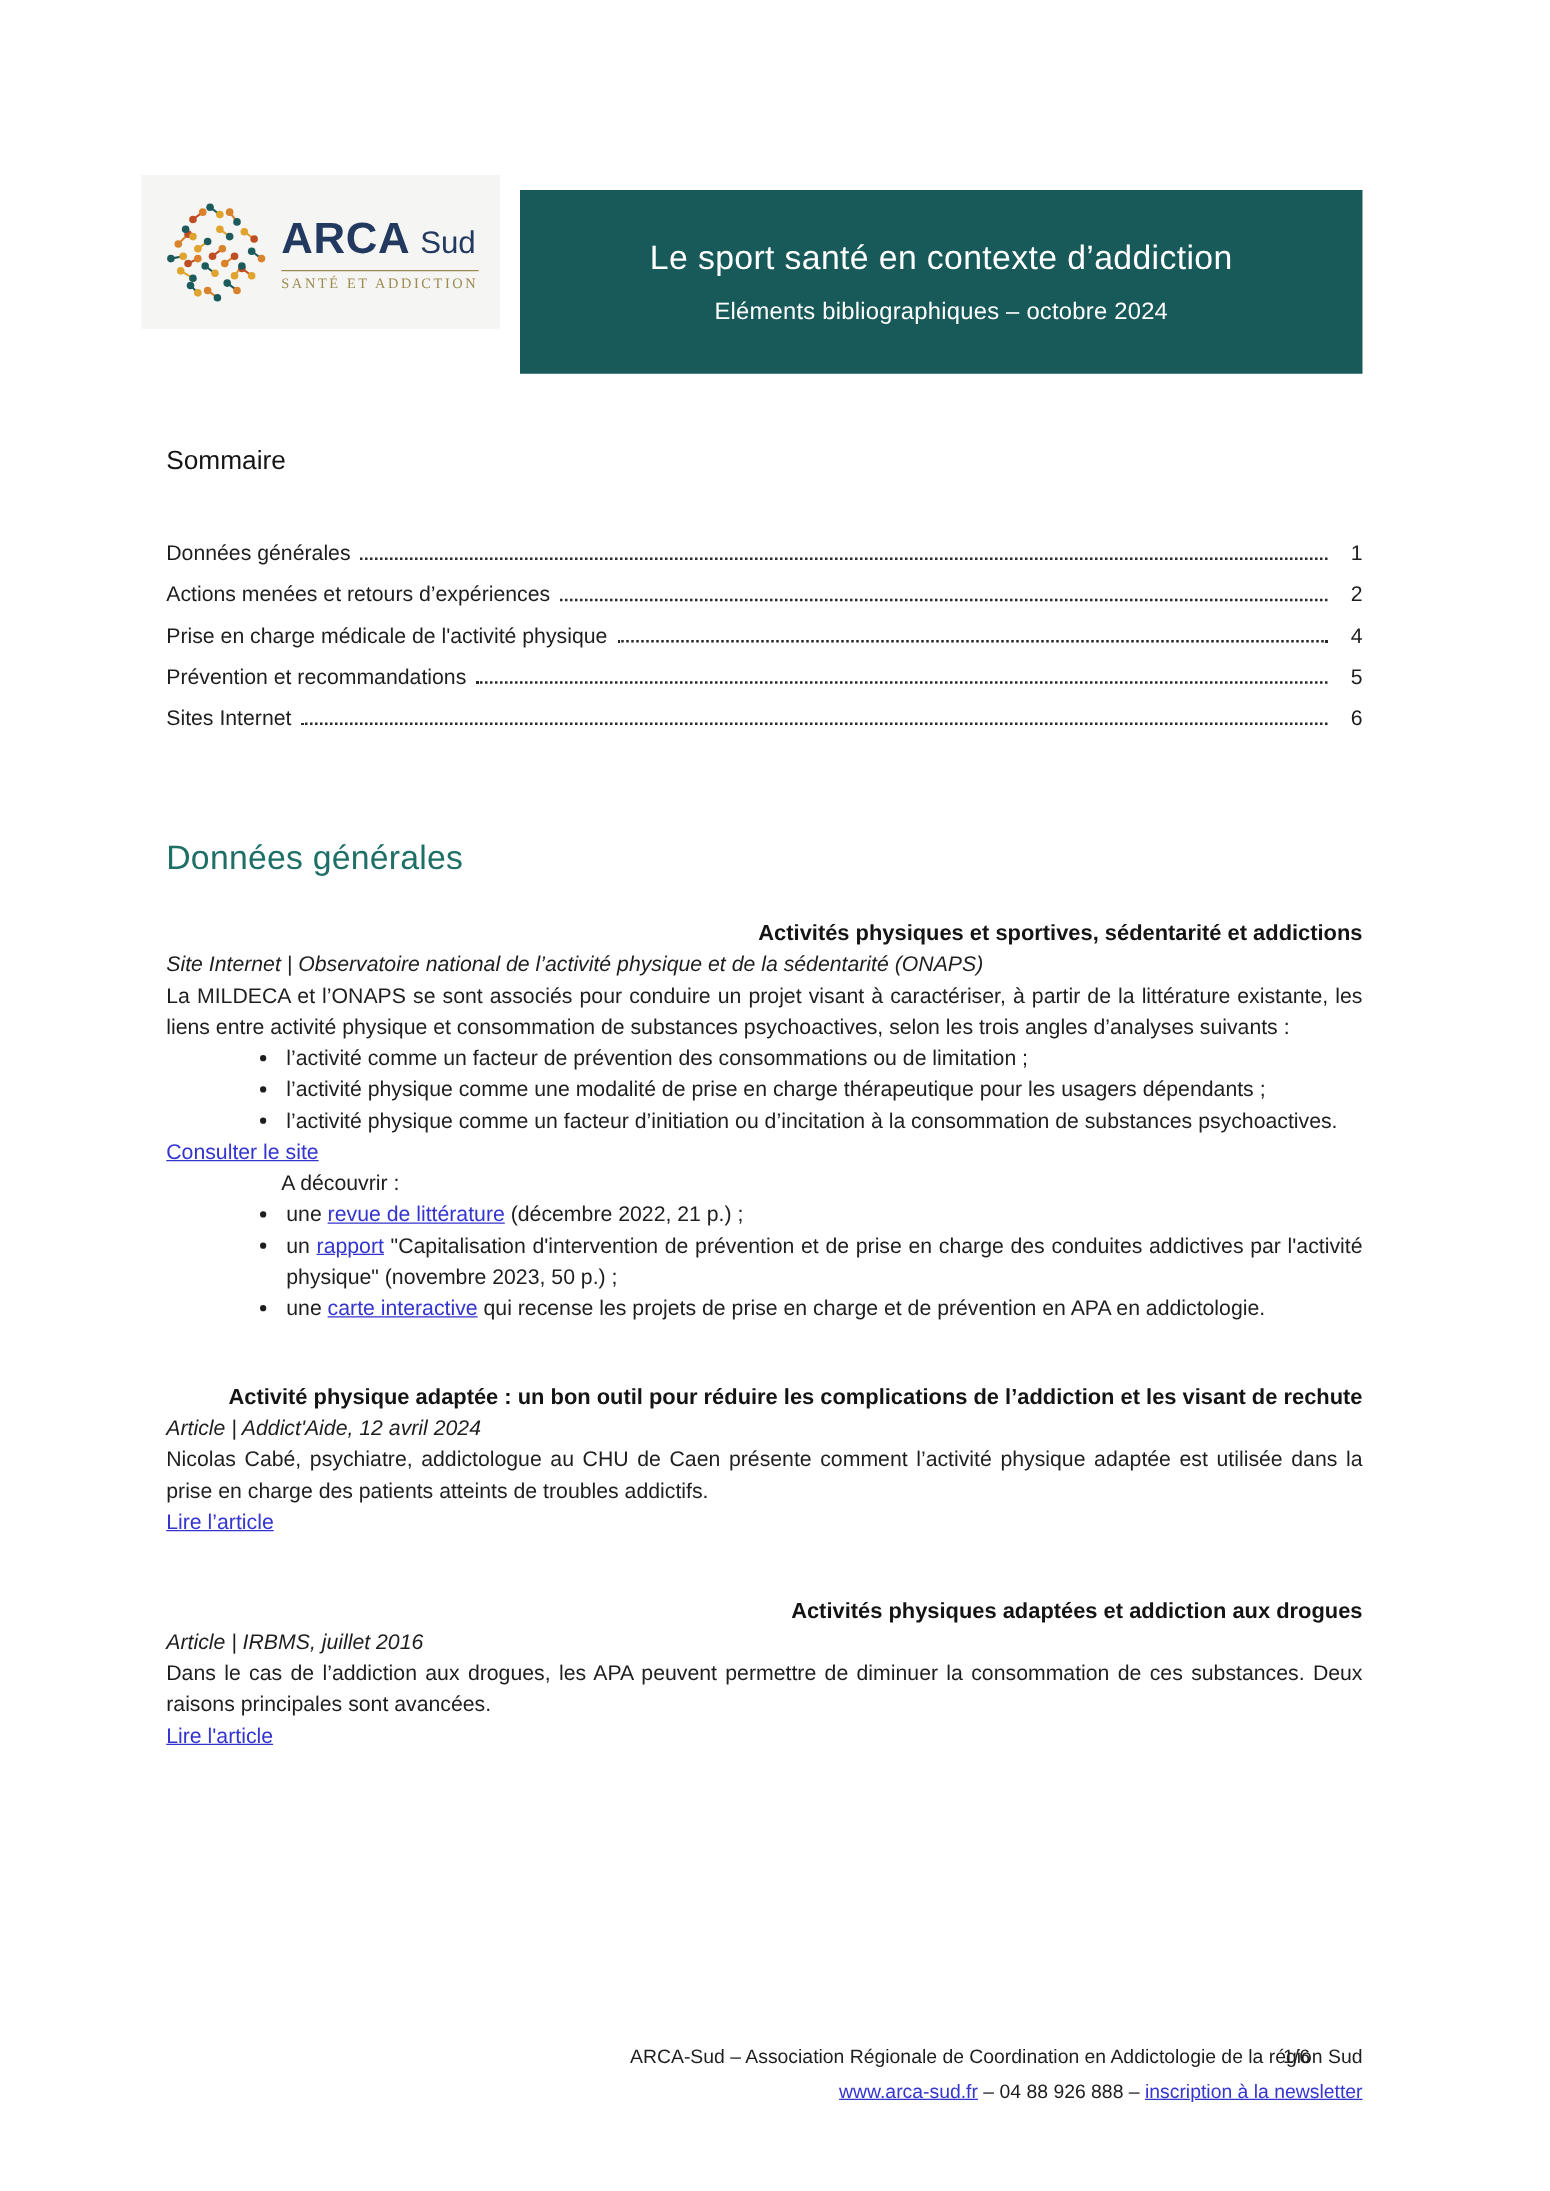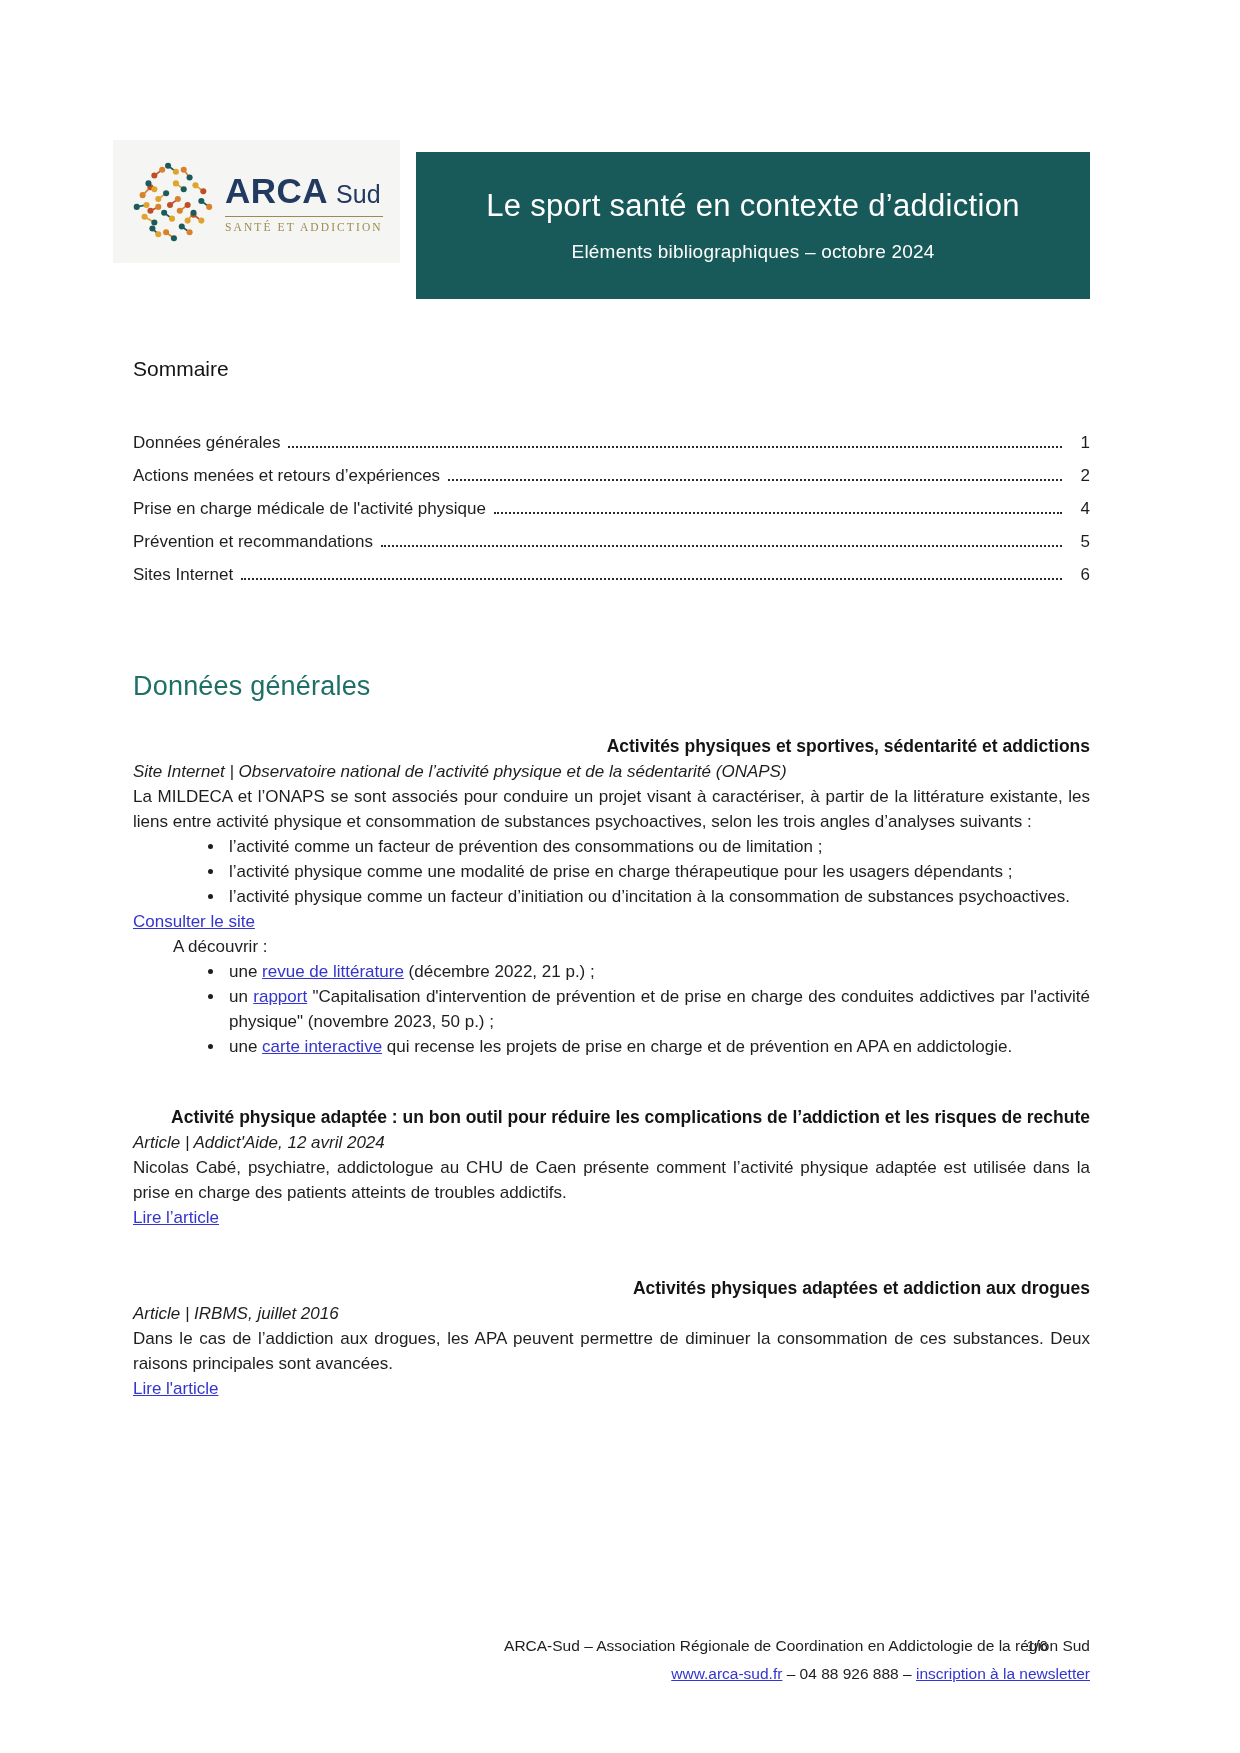--- a/index.html
+++ b/index.html
@@ -26,21 +26,21 @@
     font-family: "Liberation Serif", serif;
     font-size: 11.5px; letter-spacing: 2.1px; color: #9c8b51; white-space: nowrap;
   }
 
   .banner {
     position: absolute; left: 416px; top: 152px; width: 674px; height: 147px;
     background: #175a59; color: #ffffff;
     display: flex; flex-direction: column; align-items: center; justify-content: center;
     text-align: center;
   }
-  .banner-title { font-size: 31px; font-weight: normal; letter-spacing: .3px; }
+  .banner-title { font-size: 27px; font-weight: normal; letter-spacing: .3px; }
   .banner-subtitle { font-size: 19px; margin-top: 17px; letter-spacing: .2px; }
 
   
   .content { position: absolute; left: 133px; top: 0; width: 957px; }
 
   .sommaire { margin-top: 357px; font-size: 21px; font-weight: normal; color: #141414; }
 
   .toc { margin-top: 52px; }
   .toc-row { display: flex; align-items: baseline; margin-bottom: 13px; font-size: 17px; }
   .toc-label { white-space: nowrap; }
@@ -56,21 +56,21 @@
   .mt-entry1 { margin-top: 32px; }
   .mt-entry  { margin-top: 46px; }
   .source { font-size: 17px; font-style: italic; line-height: 25px; }
   .body-text { font-size: 17px; line-height: 25px; text-align: justify; }
 
   ul.bullets { margin: 0; padding-left: 92px; list-style: disc; }
   ul.bullets li { font-size: 17px; line-height: 25px; text-align: justify; padding-left: 4px; }
 
   .lnk { color: #3434ce; text-decoration: underline; cursor: pointer; }
   .link-line { font-size: 17px; line-height: 25px; }
-  .discover-label { font-size: 17px; line-height: 25px; margin-left: 40px; }
+  .discover-label { font-size: 17px; line-height: 25px; margin-left: 92px; }
 
   
   .footer {
     position: absolute; left: 133px; top: 1632px; width: 957px;
     text-align: right; font-size: 15.5px; line-height: 27.5px; color: #1e1e1e;
   }
   .page-indicator { position: absolute; right: 42px; top: 0; }
 </style>
 </head>
 <body>
@@ -202,21 +202,21 @@
   <div class="link-line">
     <a class="lnk">Consulter le site</a>
   </div>
   <div class="discover-label">A découvrir :</div>
   <ul class="bullets">
     <li><span>une </span><a class="lnk">revue de littérature</a><span> (décembre 2022, 21 p.) ;</span></li>
     <li><span>un </span><a class="lnk">rapport</a><span> "Capitalisation d'intervention de prévention et de prise en charge des conduites addictives par l'activité physique" (novembre 2023, 50 p.) ;</span></li>
     <li><span>une </span><a class="lnk">carte interactive</a><span> qui recense les projets de prise en charge et de prévention en APA en addictologie.</span></li>
   </ul>
 
-  <div class="entry-title mt-entry">Activité physique adaptée : un bon outil pour réduire les complications de l’addiction et les risques de rechute</div>
+  <div class="entry-title mt-entry">Activité physique adaptée : un bon outil pour réduire les complications de l’addiction et les visant de rechute</div>
   <div class="source">Article | Addict'Aide, 12 avril 2024</div>
   <div class="body-text">Nicolas Cabé, psychiatre, addictologue au CHU de Caen présente comment l’activité physique adaptée est utilisée dans la prise en charge des patients atteints de troubles addictifs.</div>
   <div class="link-line">
     <a class="lnk">Lire l’article</a>
   </div>
 
   <div class="entry-title mt-entry">Activités physiques adaptées et addiction aux drogues</div>
   <div class="source">Article | IRBMS, juillet 2016</div>
   <div class="body-text">Dans le cas de l’addiction aux drogues, les APA peuvent permettre de diminuer la consommation de ces substances. Deux raisons principales sont avancées.</div>
   <div class="link-line">

